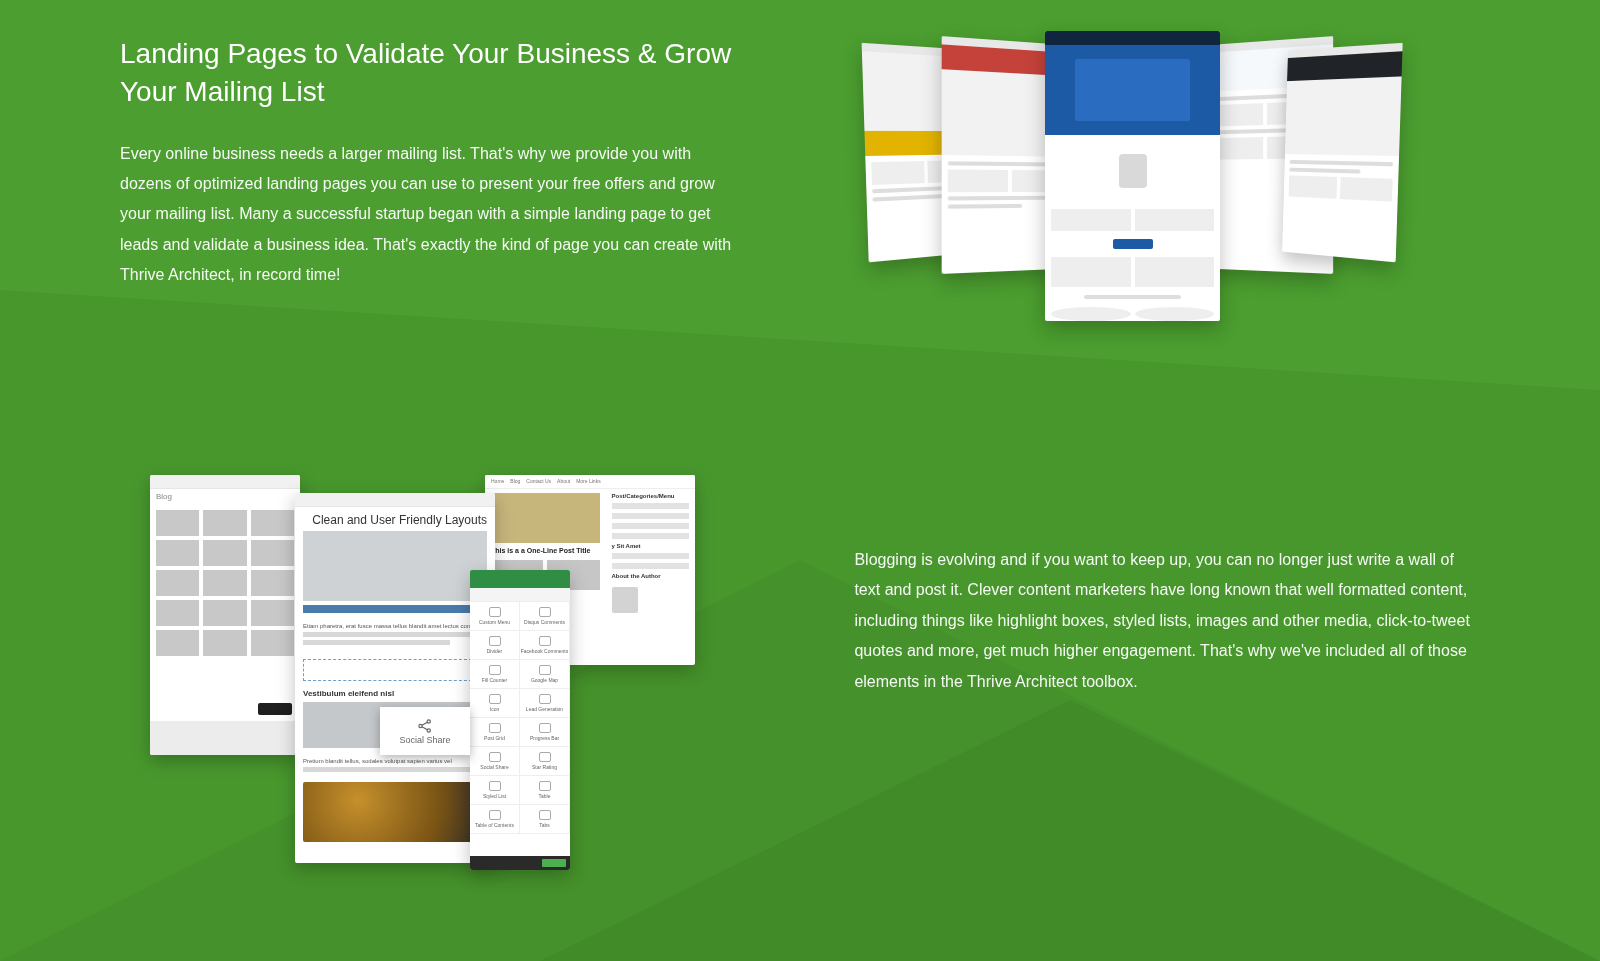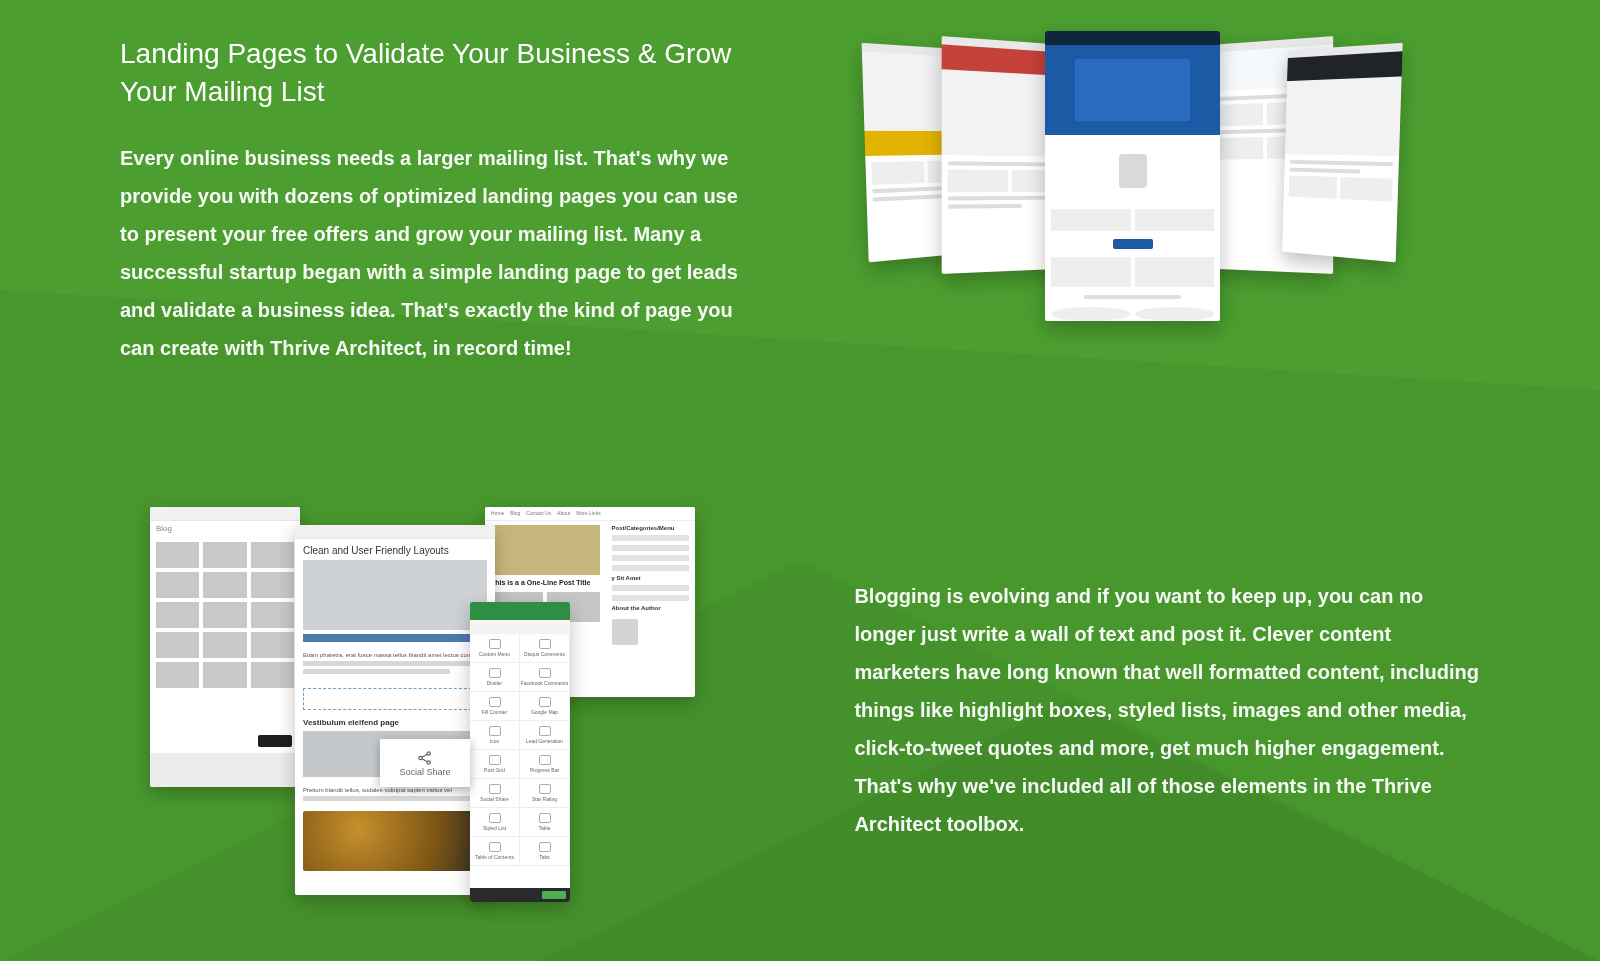--- a/index.html
+++ b/index.html
@@ -39,23 +39,23 @@
     width: 46%;
     color: #ffffff;
   }
   .col-text h2 {
     font-size: 28px;
     font-weight: 400;
     line-height: 1.35;
     margin-bottom: 28px;
   }
   .col-text p {
-    font-size: 20px;
+    font-size: 16px;
     line-height: 1.9;
-    font-weight: 700;
+    font-weight: 400;
     color: rgba(255,255,255,0.95);
   }
 
   .col-graphic {
     width: 50%;
     position: relative;
   }
 
   
   .lp-fan {
@@ -116,21 +116,21 @@
   }
   .bc.grid .thumbs{ padding:6px; display:grid; grid-template-columns:1fr 1fr 1fr; gap:4px; }
   .bc.grid .thumbs div{ height:26px; background:#c8c8c8; }
   .bc.grid .footer{ position:absolute; bottom:0; left:0; right:0; height:34px; background:#ececec; }
   .bc.grid .blackbtn{ position:absolute; right:8px; bottom:40px; width:34px; height:12px; background:#1f1f1f; border-radius:2px; }
 
   
   .bc.article {
     left: 175px; top: 18px; width: 200px; height: 370px; z-index:2;
   }
-  .bc.article .label{ font-size:10px; color:#333; padding:6px 8px 2px; }
+  .bc.article .label{ font-size:12px; color:#333; padding:6px 8px 2px;text-align:right; }
   .bc.article .hero{ margin:2px 8px; height:70px; background:#cfd2d4; }
   .bc.article .lines{ padding:6px 8px; display:flex; flex-direction:column; gap:3px; }
   .bc.article .lines div{ height:5px; background:#d7d7d7; }
   .bc.article .dashed{ margin:8px; border:1px dashed #6aa0c9; height:22px; }
   .bc.article .sub{ font-size:8px; font-weight:600; color:#333; padding:0 8px; }
   .bc.article .secondary{ margin:4px 8px; height:46px; background:#c5c8cb; }
   .bc.article .balloon{ margin:4px 8px; height:60px; background: radial-gradient(circle at 30% 30%, #c6902c 0%, #7a5414 60%, #2a2a2a 100%); border-radius:2px; }
 
   
   .share-badge{
@@ -307,21 +307,21 @@
           <div class="topbar"></div>
           <div class="label">Clean and User Friendly Layouts</div>
           <div class="hero"></div>
           <div class="strip" style="height:8px;margin:4px 8px;background:#4a7bab"></div>
           <div class="lines">
             <div style="font-size:6px;color:#555;height:auto;background:none">Etiam pharetra, erat fusce massa tellus blandit amet lectus convallis</div>
             <div></div>
               <div style="width:80%"></div>
           </div>
           <div class="dashed"></div>
-          <div class="sub">Vestibulum eleifend page</div>
+          <div class="sub">Vestibulum eleifend nisl</div>
           <div class="secondary"></div>
           <div class="lines">
             <div style="font-size:6px;color:#555;height:auto;background:none">Pretium blandit tellus, sodales volutpat sapien varius vel</div>
             <div></div>
           </div>
           <div class="balloon"></div>
         </div>
 
         <div class="share-badge">
           <svg viewBox="0 0 24 24">

